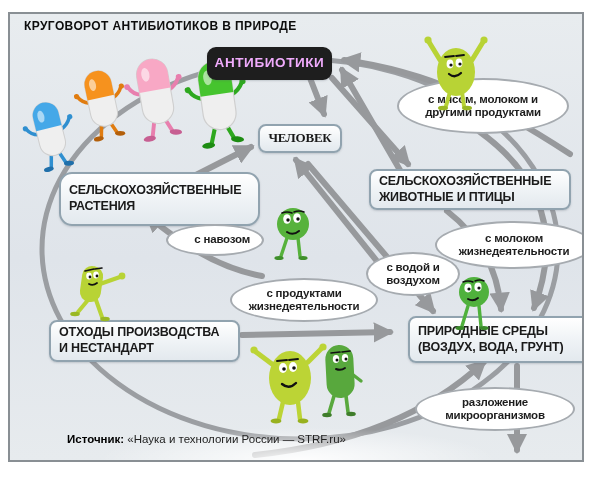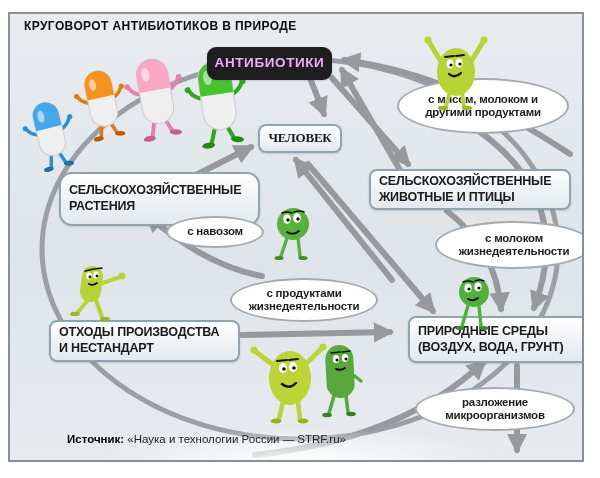--- a/index.html
+++ b/index.html
@@ -123,25 +123,28 @@
     <div class="node" style="left:39px;top:306px;width:191px;height:42px;">
       <span>ОТХОДЫ ПРОИЗВОДСТВА И НЕСТАНДАРТ</span>
     </div>
     <div class="node" style="left:398px;top:302px;width:188px;height:47px;">
       <span>ПРИРОДНЫЕ СРЕДЫ (ВОЗДУХ, ВОДА, ГРУНТ)</span>
     </div>
 
     <div class="bubble" style="left:387px;top:64px;width:172px;height:56px;">
       <span>с мясом, молоком и другими продуктами</span>
     </div>
-    <div class="bubble" style="left:156px;top:202px;width:98px;height:32px;">
+    <div class="bubble" style="left:156px;top:210px;width:98px;height:32px;justify-content:flex-end;">
       <span>с навозом</span>
     </div>
     <div class="bubble" style="left:425px;top:207px;width:158px;height:48px;">
       <span>с молоком жизнедеятельности</span>
+    </div>
+    <div class="bubble" style="left:356px;top:238px;width:94px;height:44px;">
+      <span>с водой и воздухом</span>
     </div>
     <div class="bubble" style="left:220px;top:264px;width:148px;height:44px;">
       <span>с продуктами жизнедеятельности</span>
     </div>
     <div class="bubble" style="left:405px;top:373px;width:160px;height:44px;">
       <span>разложение микроорганизмов</span>
     </div>
 
     <svg class="layer" width="576" height="450" viewBox="0 0 576 450">
       <g transform="translate(416,16)">

